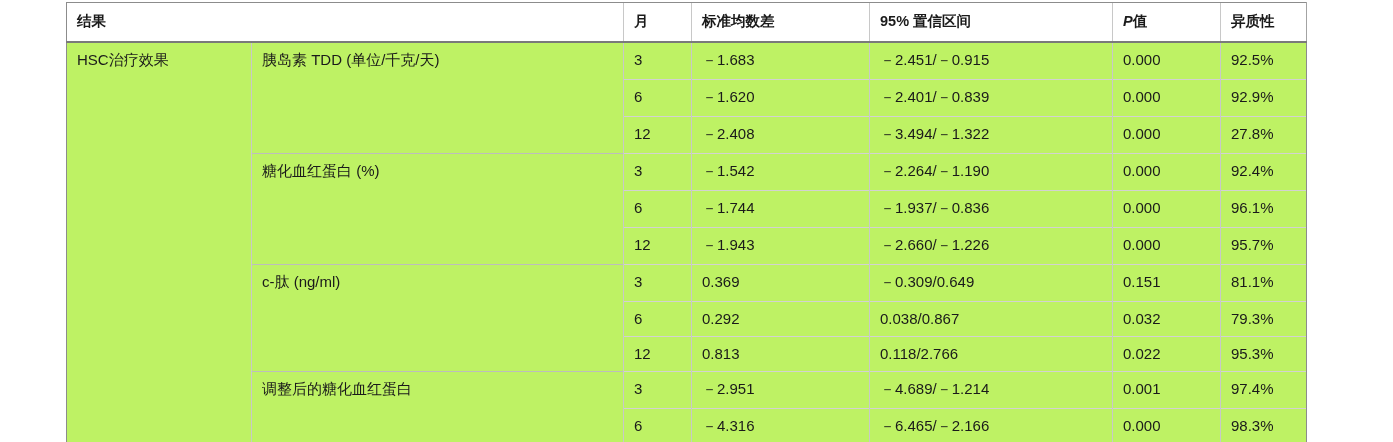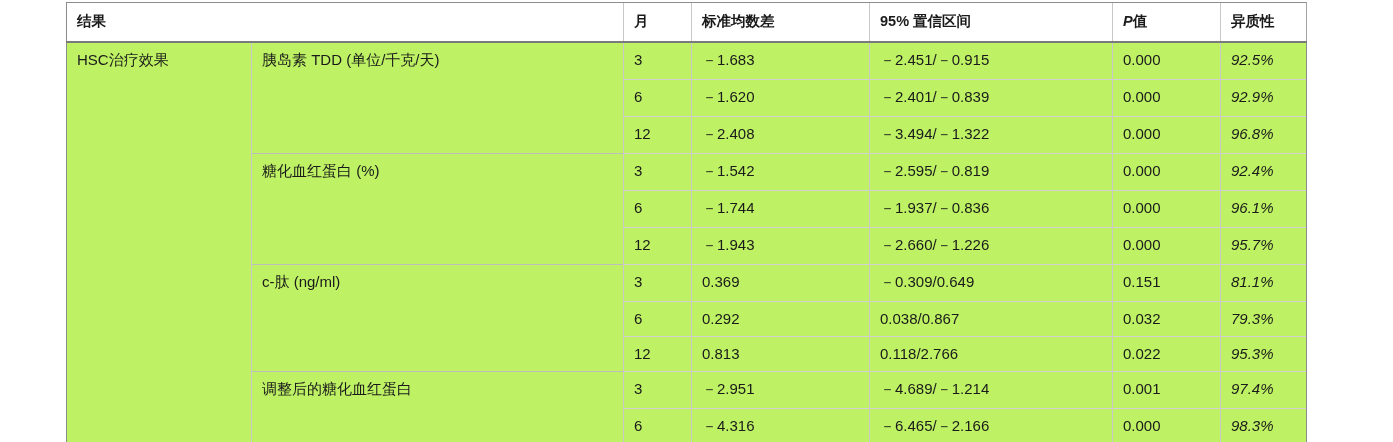--- a/index.html
+++ b/index.html
@@ -62,21 +62,20 @@
     font-size: 15px;
     padding: 8px 10px 9px 10px;
     border-left: 1px solid #c8c8c8;
     border-top: 1px solid #d2d2d2;
     vertical-align: top;
     background: #bef264;
     white-space: nowrap;
   }
   table.results tbody td:last-child {
     border-right: 1px solid #8c8c8c;
-    font-style: italic;
   }
   table.results tbody td.group-cell,
   table.results tbody td.metric-cell {
     vertical-align: top;
   }
   table.results tbody td.group-cell {
     border-left: 1px solid #8c8c8c;
     border-top: none;
   }
   table.results tbody tr.first-row td {
@@ -130,28 +129,28 @@
           <td>－1.620</td>
           <td>－2.401/－0.839</td>
           <td>0.000</td>
           <td>92.9%</td>
         </tr>
         <tr>
           <td>12</td>
           <td>－2.408</td>
           <td>－3.494/－1.322</td>
           <td>0.000</td>
-          <td>96.8%</td>
+          <td>27.8%</td>
         </tr>
 
         <tr class="metric-start">
           <td class="metric-cell" rowspan="3">糖化血红蛋白 (%)</td>
           <td>3</td>
           <td>－1.542</td>
-          <td>－2.595/－0.819</td>
+          <td>－2.264/－1.190</td>
           <td>0.000</td>
           <td>92.4%</td>
         </tr>
         <tr>
           <td>6</td>
           <td>－1.744</td>
           <td>－1.937/－0.836</td>
           <td>0.000</td>
           <td>96.1%</td>
         </tr>

